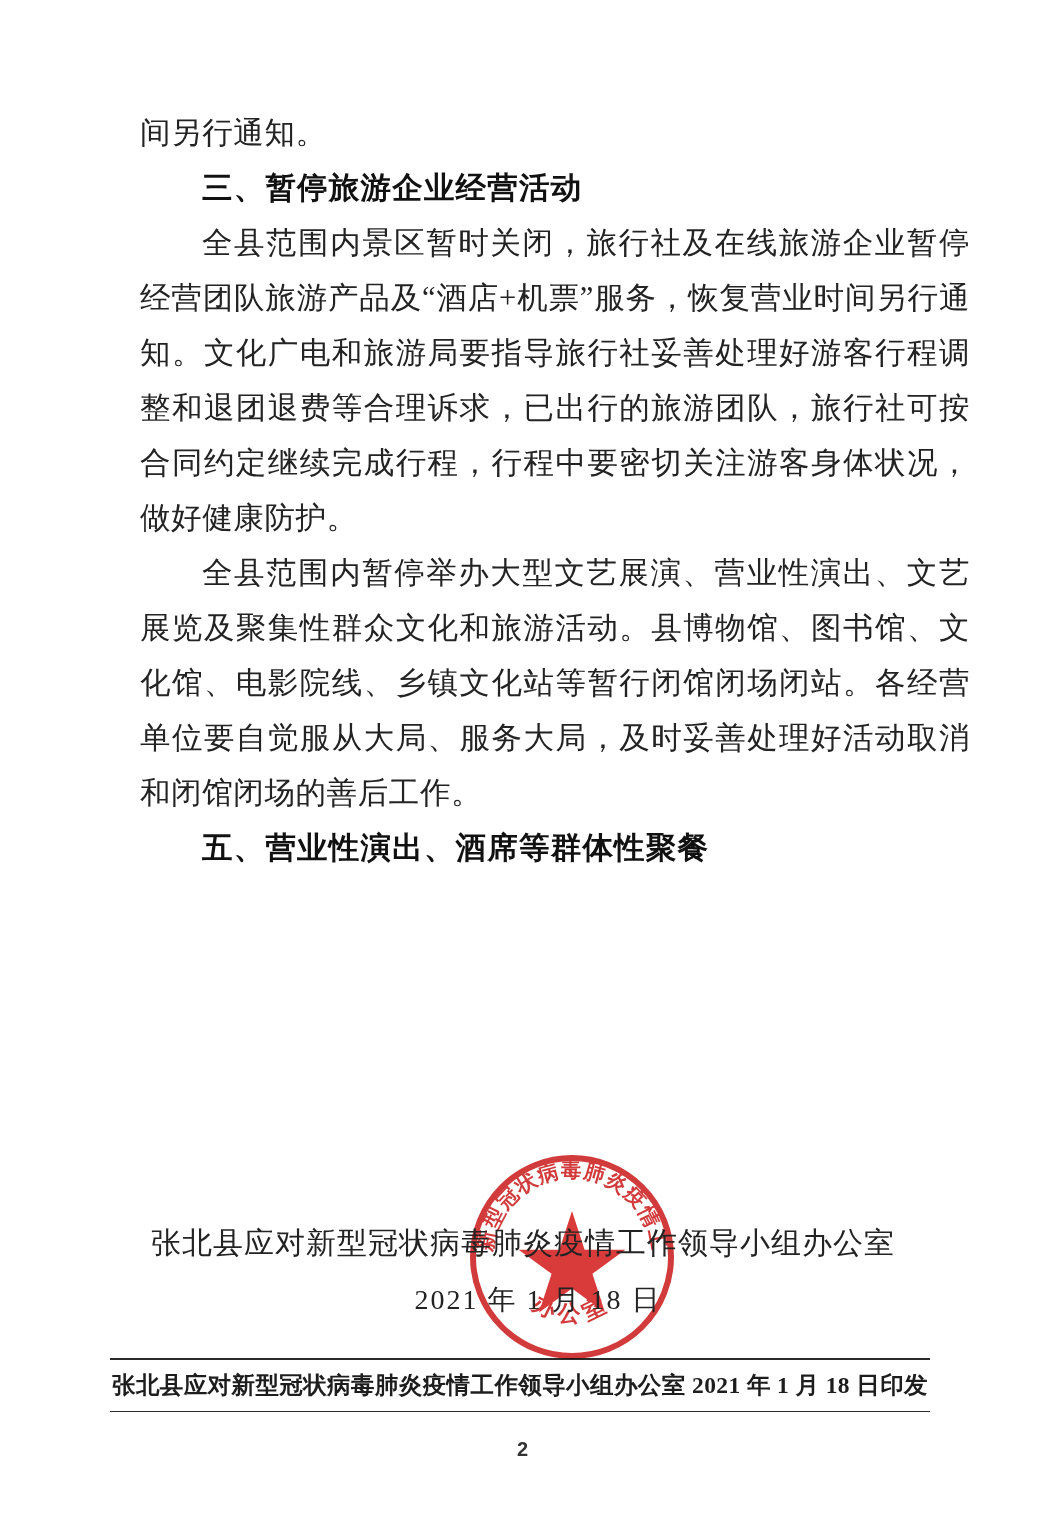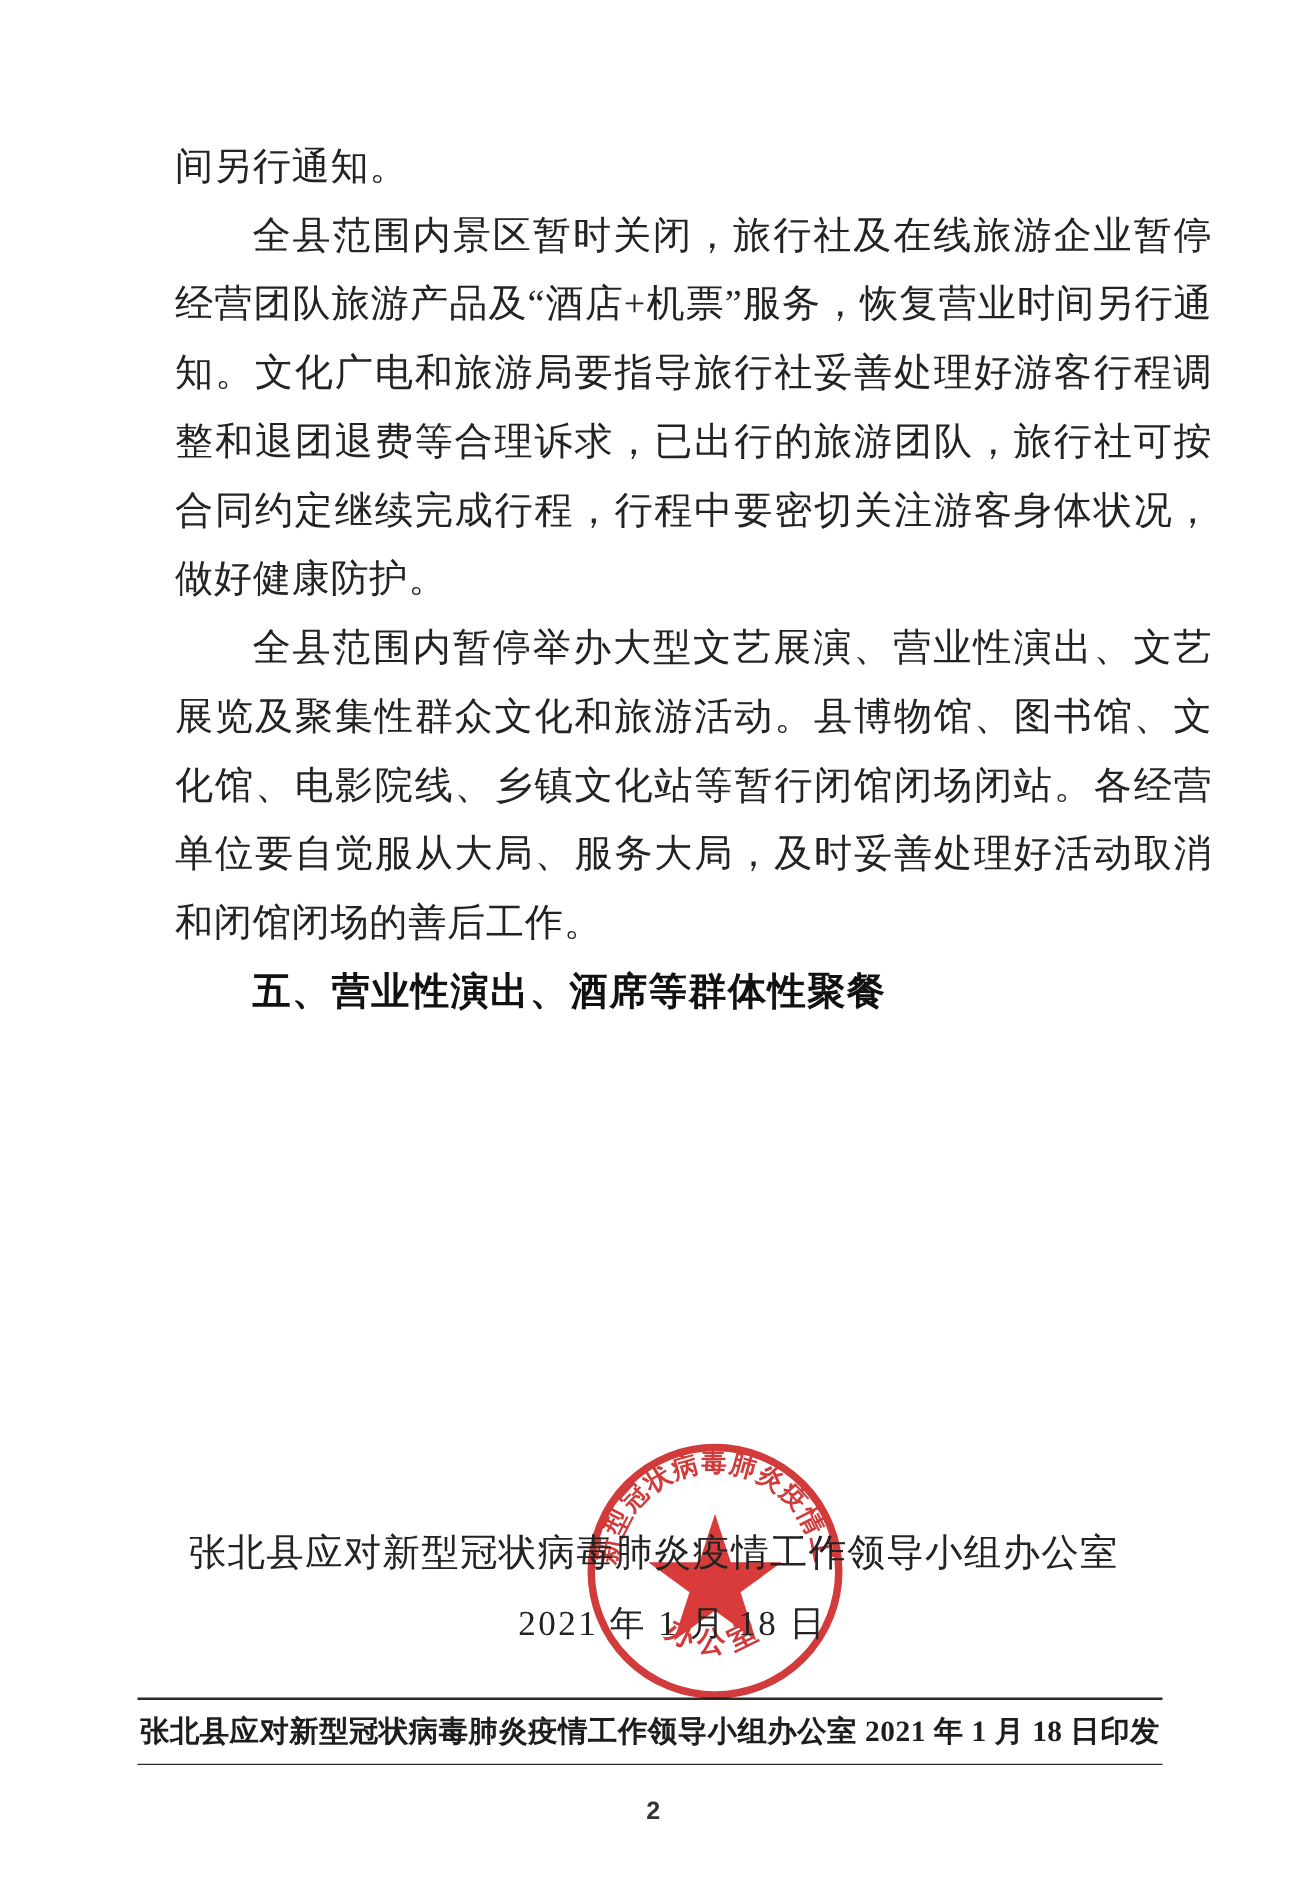--- a/index.html
+++ b/index.html
@@ -144,20 +144,21 @@
 </style>
 </head>
 <body>
 
 <div class="page">
 
   <div class="content">
 
     <p class="para continue-line">间另行通知。</p>
 
+    <h2 class="heading">三、暂停旅游企业经营活动</h2>
 
     <p class="para indent">全县范围内景区暂时关闭，旅行社及在线旅游企业暂停经营团队旅游产品及“酒店+机票”服务，恢复营业时间另行通知。文化广电和旅游局要指导旅行社妥善处理好游客行程调整和退团退费等合理诉求，已出行的旅游团队，旅行社可按合同约定继续完成行程，行程中要密切关注游客身体状况，做好健康防护。</p>
 
 
     <p class="para indent">全县范围内暂停举办大型文艺展演、营业性演出、文艺展览及聚集性群众文化和旅游活动。县博物馆、图书馆、文化馆、电影院线、乡镇文化站等暂行闭馆闭场闭站。各经营单位要自觉服从大局、服务大局，及时妥善处理好活动取消和闭馆闭场的善后工作。</p>
 
     <h2 class="heading">五、营业性演出、酒席等群体性聚餐</h2>
 
 
 

